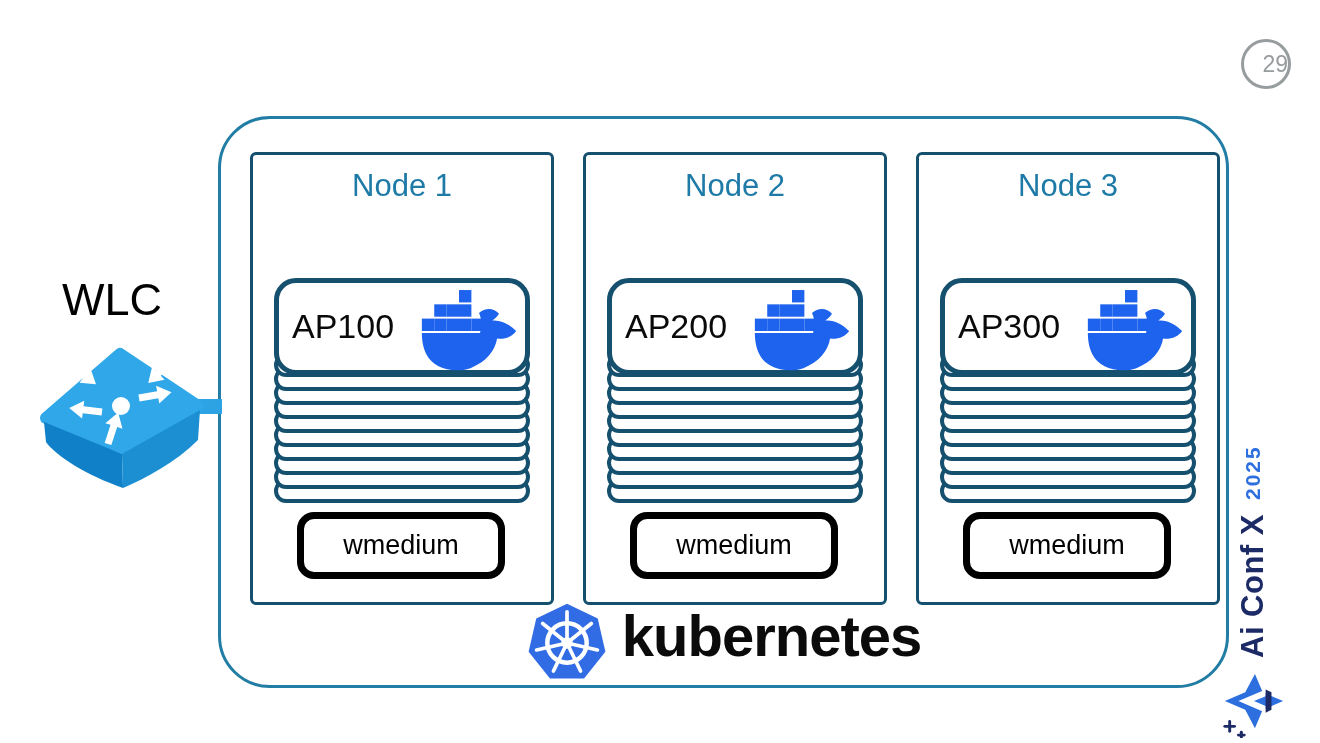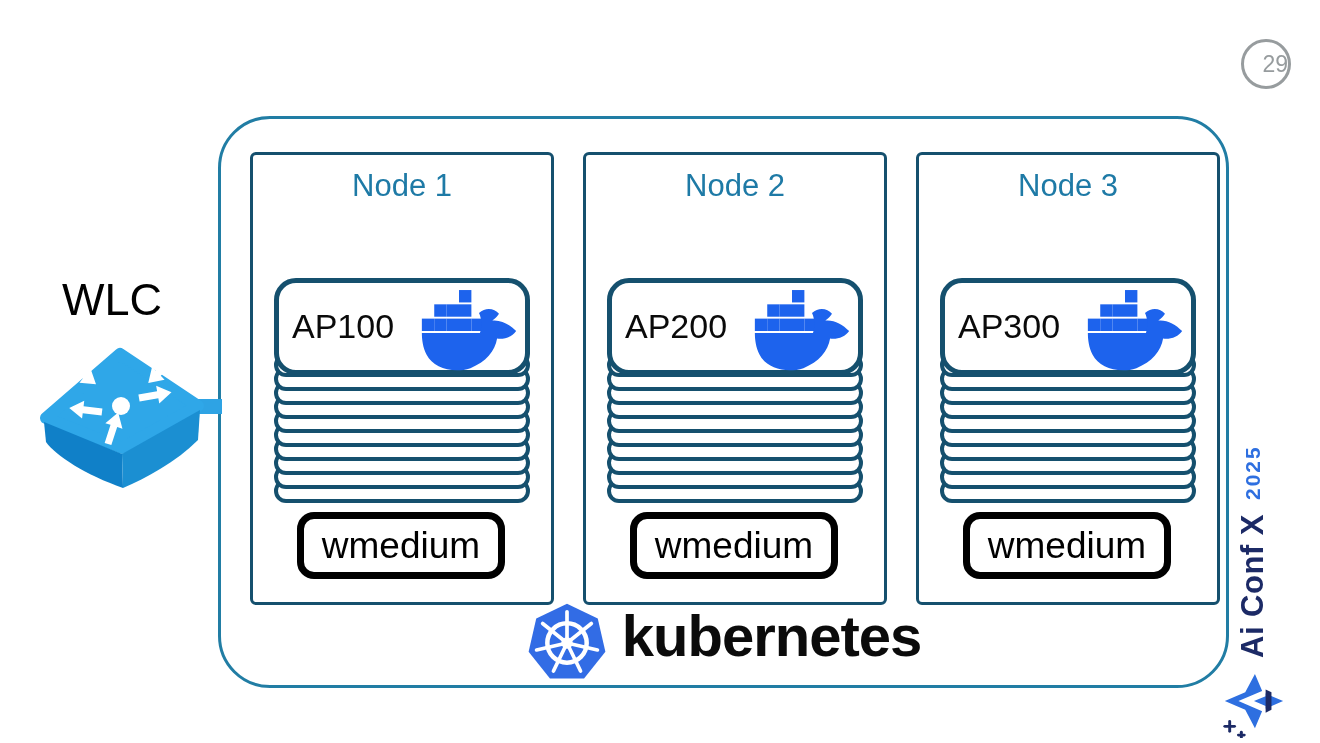--- a/index.html
+++ b/index.html
@@ -35,21 +35,21 @@
         border:5px solid var(--node-border,#15506e);border-radius:22px;background:#fff;z-index:40;
         display:flex;align-items:center;margin-top:40px;}
   .ap-label{font-size:34px;color:#0a0a0a;padding-left:13px;}
   .docker{position:absolute;right:6px;top:4px;width:100px;height:88px;}
   .layer{position:absolute;left:0;right:0;height:24px;box-sizing:border-box;background:#fff;
         border:4.5px solid var(--node-border,#15506e);border-radius:17px;}
 
   .wmedium{position:absolute;left:44px;right:46px;bottom:23px;height:67px;box-sizing:border-box;
         border:7px solid #000;border-radius:17px;background:#fff;
         display:flex;align-items:center;justify-content:center;}
-  .wmedium span{font-size:37px;color:#000;}
+  .wmedium span{font-size:27px;color:#000;}
 
   
   .k8s-footer{position:absolute;left:218px;top:602px;width:1011px;height:86px;
         display:flex;align-items:flex-start;justify-content:center;gap:14px;}
   .k8s-logo{width:82px;height:82px;}
   .k8s-text{font-size:58px;font-weight:700;color:#0b0b0b;letter-spacing:-1px;}
 
   
   .branding{position:absolute;left:1295px;top:654px;width:320px;height:84px;
         transform-origin:0 100%;transform:rotate(-90deg);

